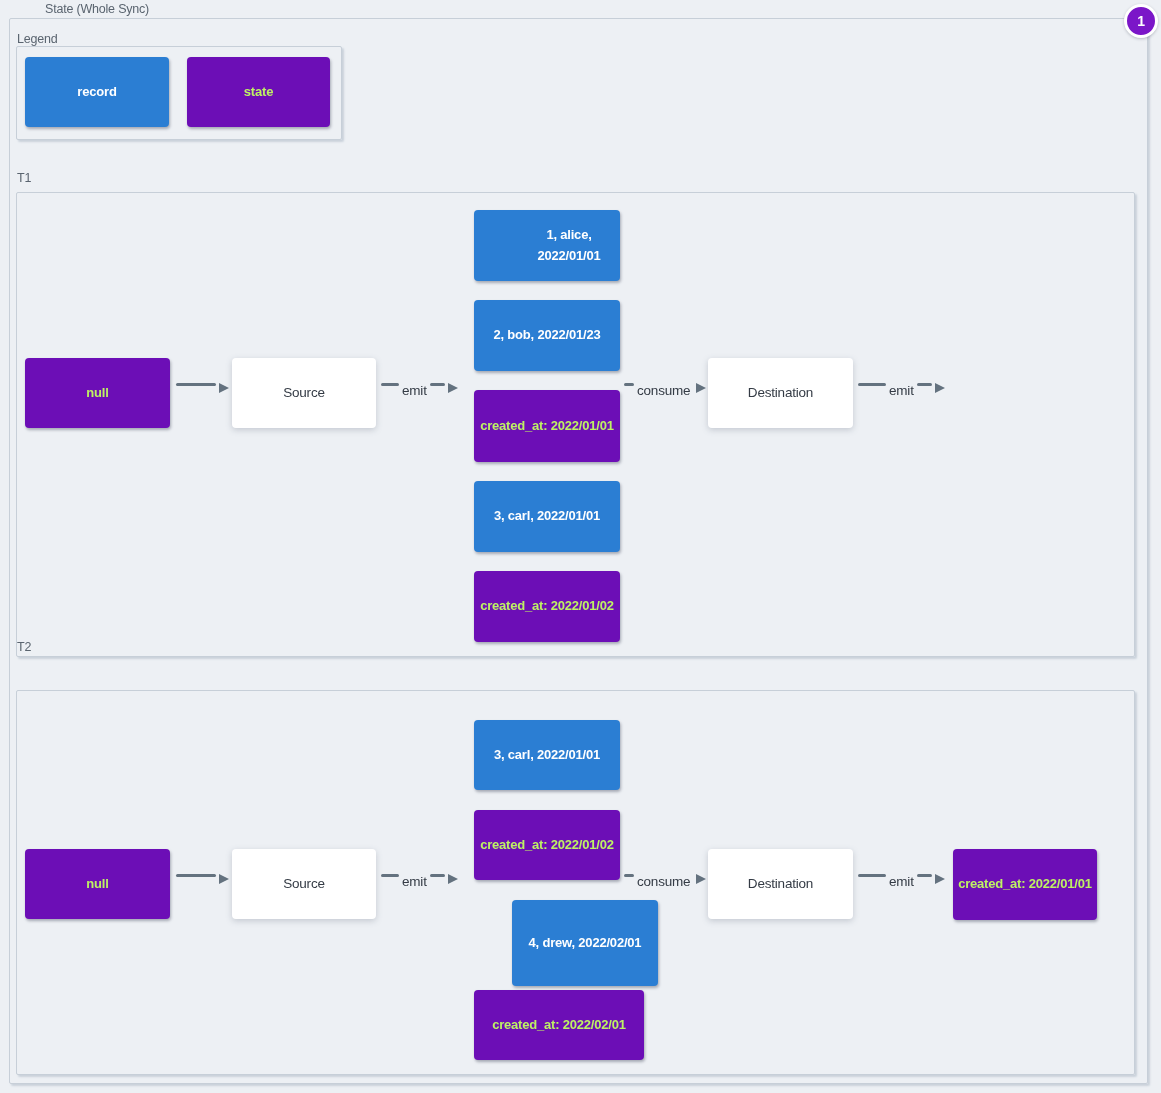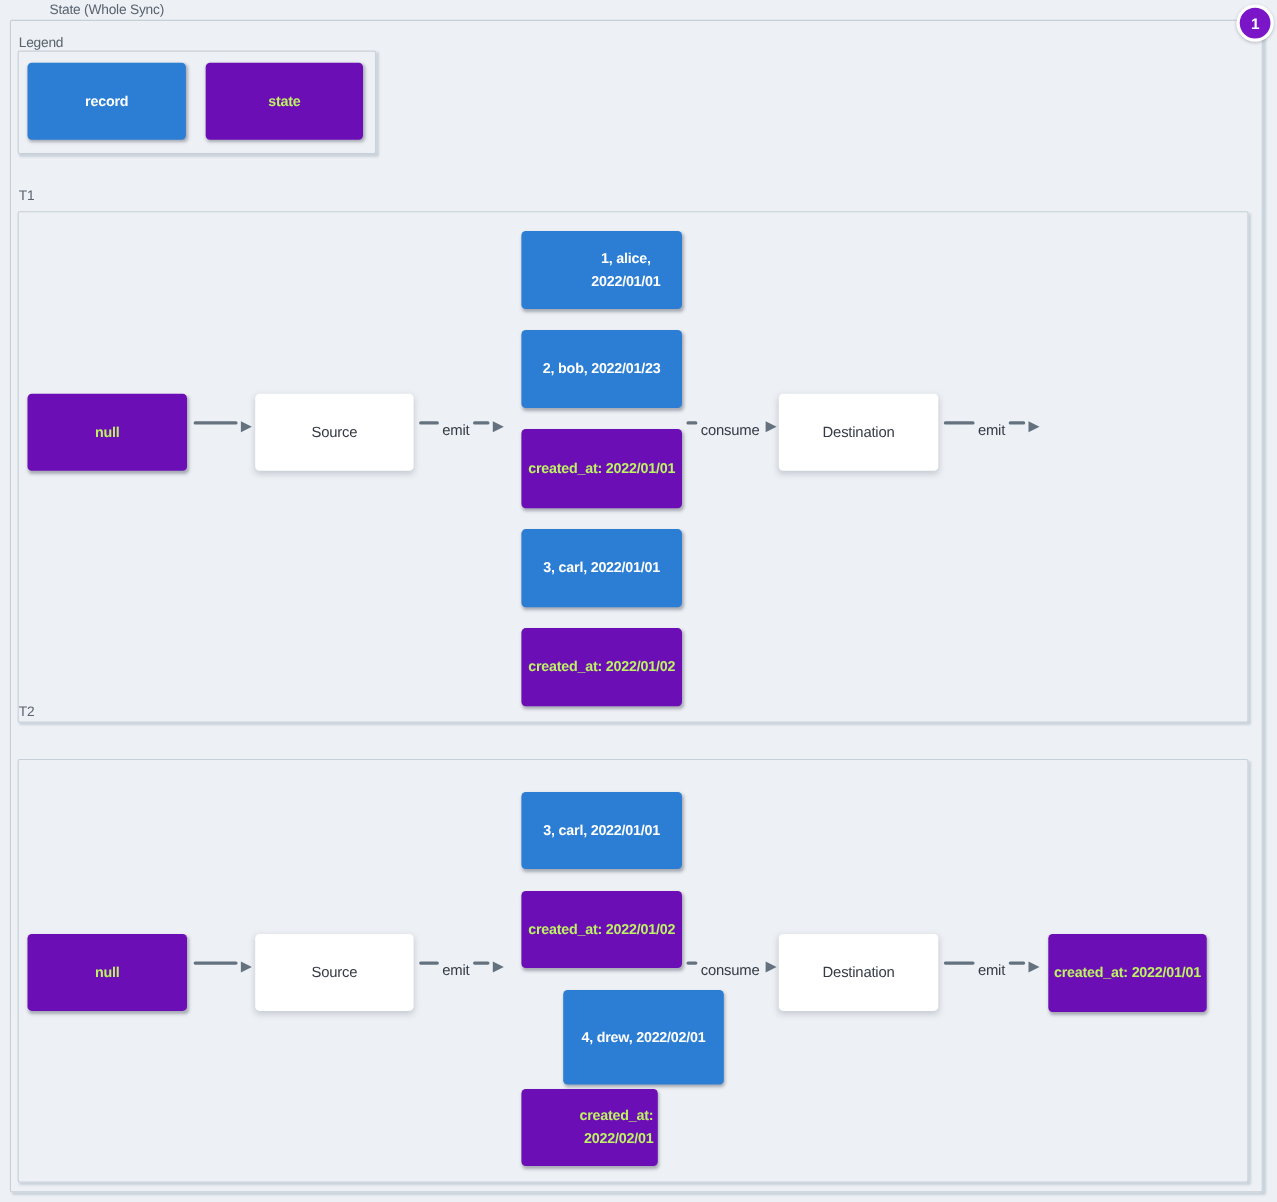--- a/index.html
+++ b/index.html
@@ -121,21 +121,21 @@
   <div class="edge" style="left:381px;top:874px;width:77px;">
     <span class="eline" style="width:18px;"></span>
     <span>emit</span>
     <span class="eline grow"></span>
     <span class="ehead"></span>
   </div>
 
   <div class="node record" style="left:474px;top:720px;width:146px;height:70px;">3, carl, 2022/01/01</div>
   <div class="node state" style="left:474px;top:810px;width:146px;height:70px;">created_at: 2022/01/02</div>
   <div class="node record" style="left:474px;top:900px;width:146px;height:86px;margin-left:38px;">4, drew, 2022/02/01</div>
-  <div class="node state" style="left:474px;top:990px;width:124px;height:70px;text-align:right;">created_at: 2022/02/01</div>
+  <div class="node state" style="left:474px;top:990px;width:170px;height:70px;">created_at: 2022/02/01</div>
 
   <div class="edge" style="left:624px;top:874px;width:81px;">
     <span class="eline" style="width:10px;"></span>
     <span>consume</span>
     <span class="eline grow"></span>
     <span class="ehead"></span>
   </div>
 
   <div class="node plain" style="left:708px;top:849px;width:145px;height:70px;">Destination</div>
 

